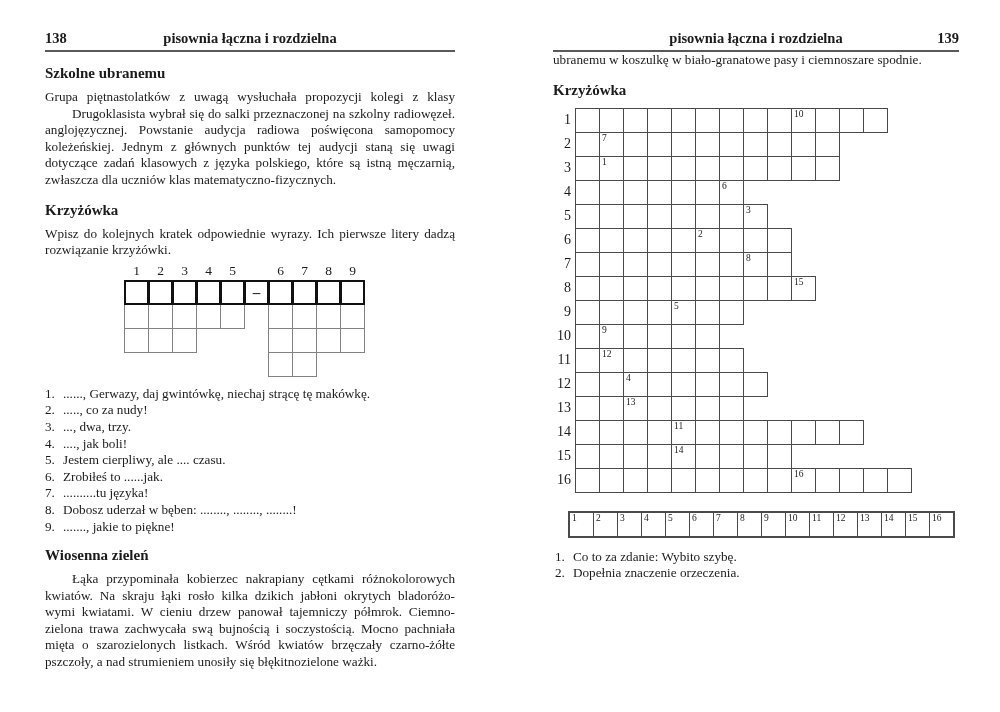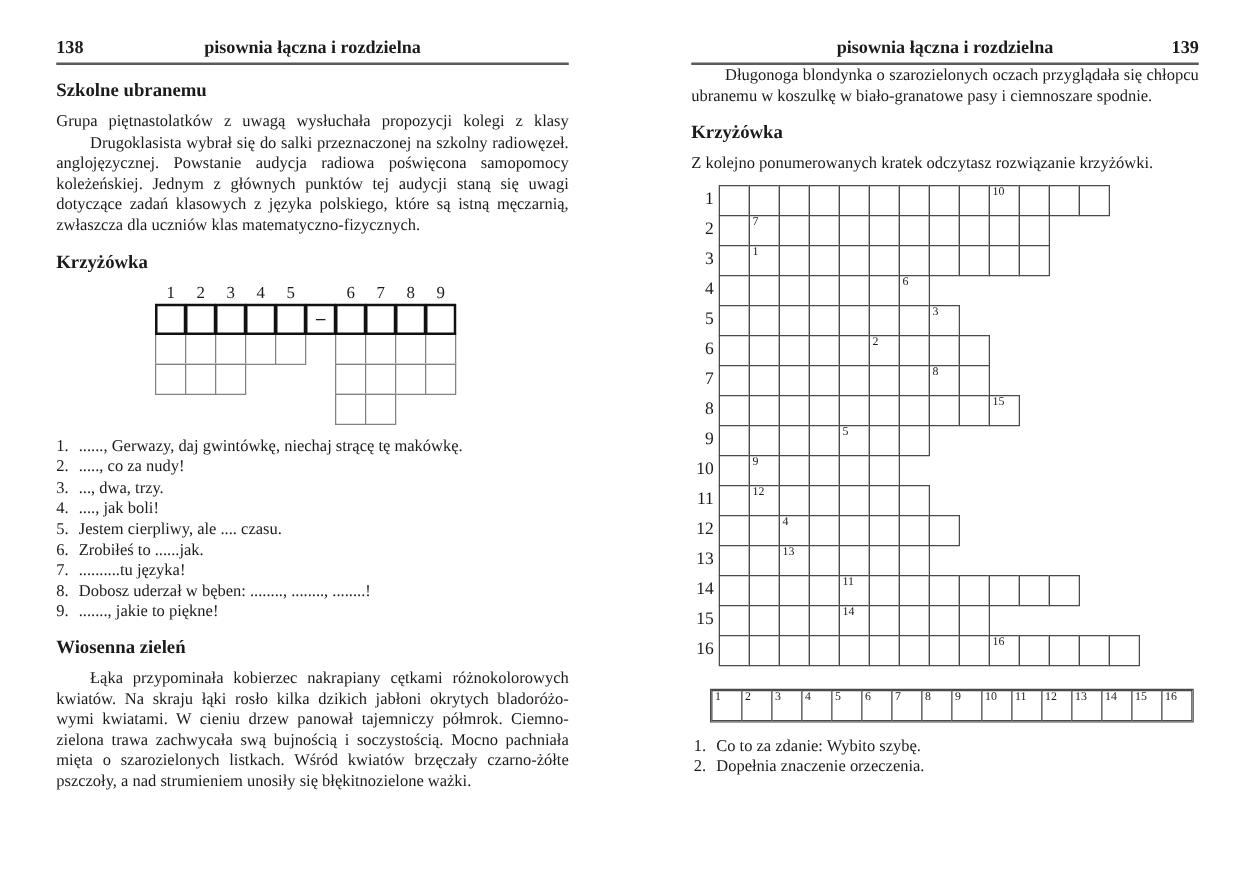--- a/index.html
+++ b/index.html
@@ -69,20 +69,24 @@
   <div class="para">
       <div class="line">Grupa piętnastolatków z uwagą wysłuchała propozycji kolegi z klasy</div>
       <div class="line first">Drugoklasista wybrał się do salki przeznaczonej na szkolny radiowęzeł.</div>
       <div class="line">anglojęzycznej. Powstanie audycja radiowa poświęcona samopomocy</div>
       <div class="line">koleżeńskiej. Jednym z głównych punktów tej audycji staną się uwagi</div>
       <div class="line">dotyczące zadań klasowych z języka polskiego, które są istną męczarnią,</div>
       <div class="line last">zwłaszcza dla uczniów klas matematyczno-fizycznych.</div>
     </div>
 
   <div class="sect">Krzyżówka</div>
+  <div class="para">
+      <div class="line">Wpisz do kolejnych kratek odpowiednie wyrazy. Ich pierwsze litery dadzą</div>
+      <div class="line last">rozwiązanie krzyżówki.</div>
+    </div>
 
   <div class="lgrid">
       <div class="colnum" style="left: 0px;">1</div>
       <div class="colnum" style="left: 24px;">2</div>
       <div class="colnum" style="left: 48px;">3</div>
       <div class="colnum" style="left: 72px;">4</div>
       <div class="colnum" style="left: 96px;">5</div>
       <div class="colnum" style="left: 144px;">6</div>
       <div class="colnum" style="left: 168px;">7</div>
       <div class="colnum" style="left: 192px;">8</div>
@@ -170,26 +174,24 @@
 </div>
 
 <div class="page page-right">
   <div class="hdr">
     <div class="side"></div>
     <div class="ttl">pisownia łączna i rozdzielna</div>
     <div class="side pright">139</div>
   </div>
 
   <div class="para">
-      <div class="line first">Długonoga blondynka o szarozielonych oczach przyglądała się chłopcu</div>
       <div class="line last">ubranemu w koszulkę w biało-granatowe pasy i ciemnoszare spodnie.</div>
     </div>
 
   <div class="sect">Krzyżówka</div>
-  <div class="line last">Z kolejno ponumerowanych kratek odczytasz rozwiązanie krzyżówki.</div>
 
   <div class="rgridwrap">
     <div class="rgrid">
         <div class="rowlabel" style="top: 3px;">1</div>
         <div class="rcell" style="left: 0px; top: 0px;"></div>
         <div class="rcell" style="left: 24px; top: 0px;"></div>
         <div class="rcell" style="left: 48px; top: 0px;"></div>
         <div class="rcell" style="left: 72px; top: 0px;"></div>
         <div class="rcell" style="left: 96px; top: 0px;"></div>
         <div class="rcell" style="left: 120px; top: 0px;"></div>

